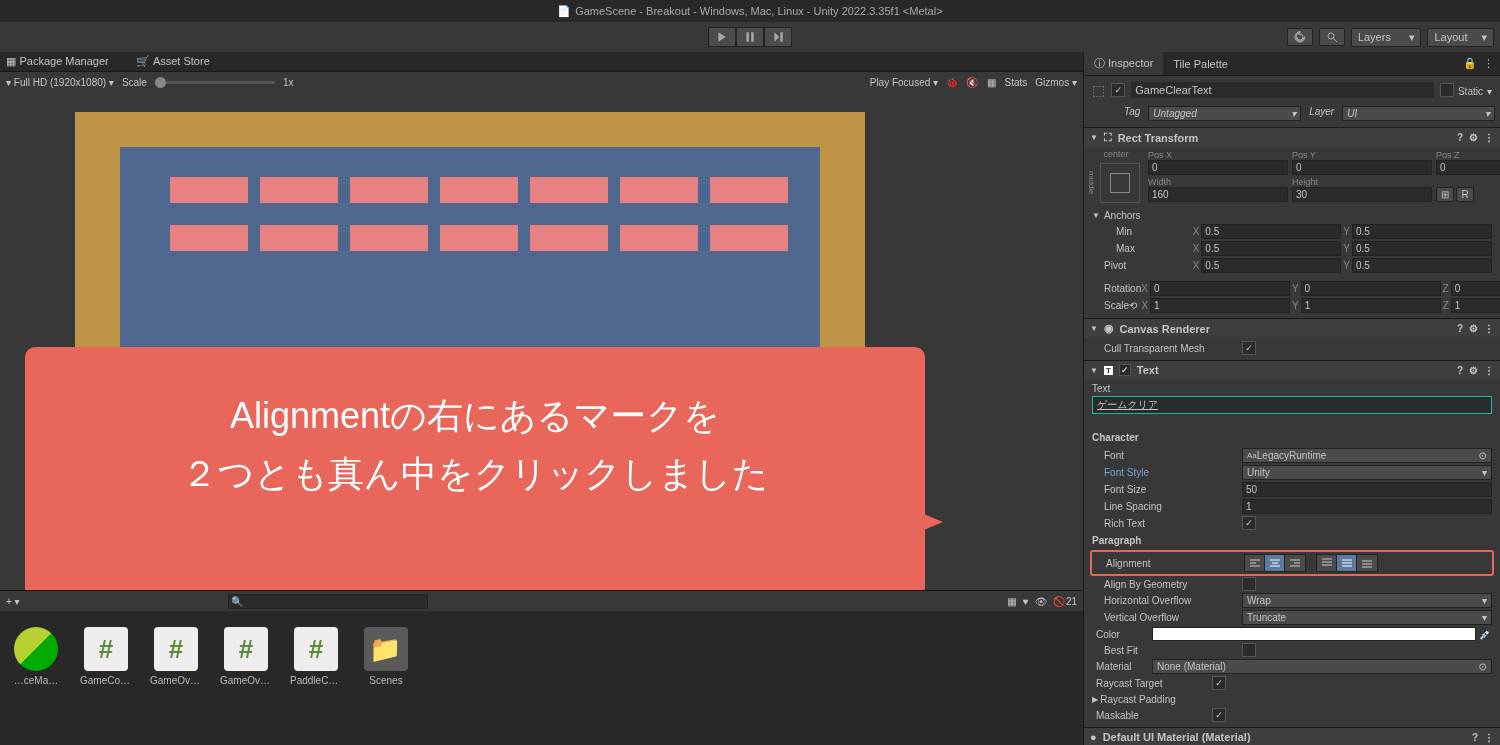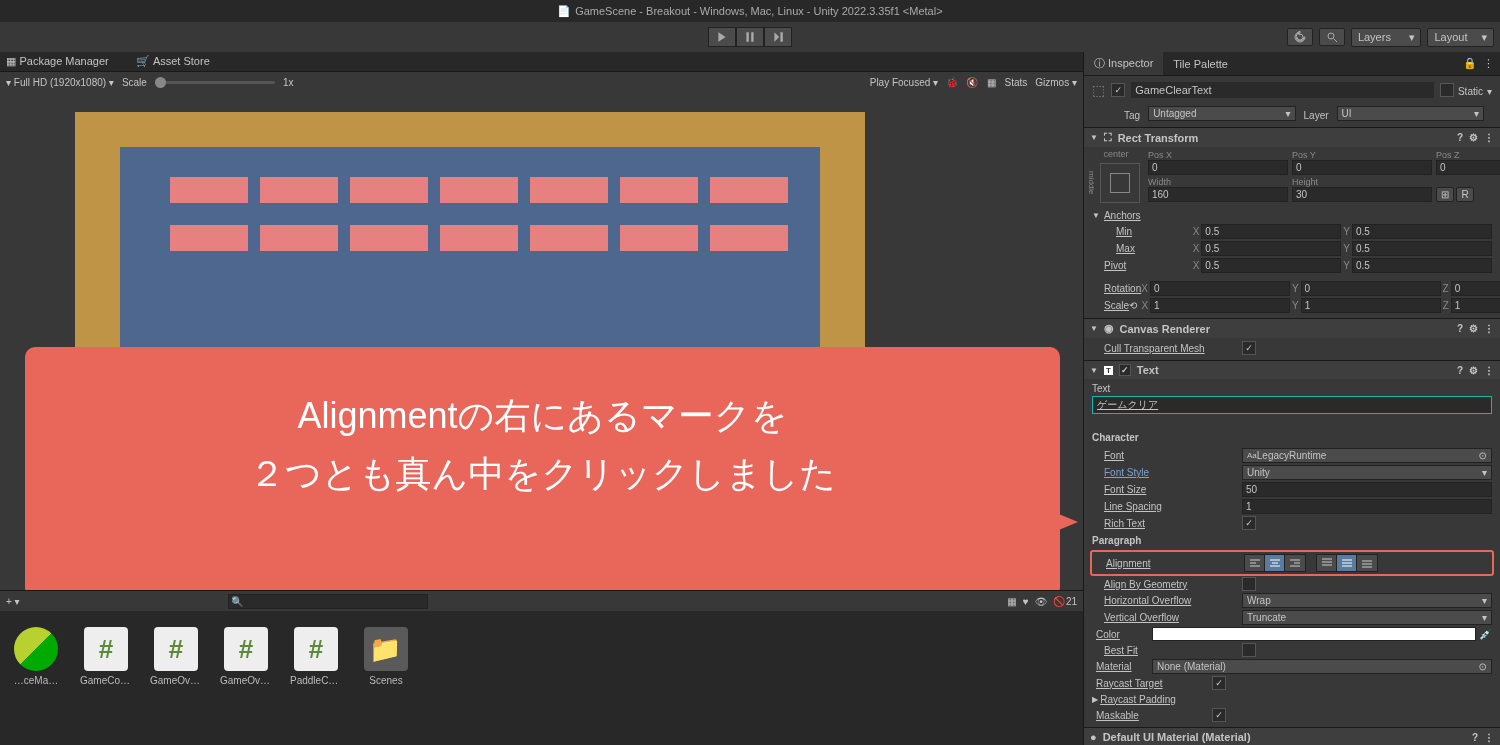--- a/index.html
+++ b/index.html
@@ -16,47 +16,47 @@
 .scene-tabs { height: 20px; background: #282828; display: flex; align-items: center; padding: 0 6px; gap: 28px; border-bottom: 1px solid #191919; }
 .scene-controls { height: 20px; background: #383838; display: flex; align-items: center; padding: 0 6px; gap: 8px; font-size: 10px; }
 .scene-controls .right { margin-left: auto; display: flex; gap: 8px; align-items: center; }
 .scene-view { flex: 1; background: #383838; position: relative; overflow: hidden; }
 .game-preview { position: absolute; left: 75px; top: 20px; width: 790px; height: 445px; background: #c09446; }
 .game-blue { position: absolute; left: 45px; top: 35px; width: 700px; height: 390px; background: #4d678f; }
 .bricks { position: absolute; top: 30px; left: 50px; display: flex; flex-direction: column; gap: 22px; }
 .brick-row { display: flex; gap: 12px; }
 .brick { width: 78px; height: 26px; background: #e78080; }
 .paddle { position: absolute; bottom: -5px; left: 305px; width: 85px; height: 22px; background: #fff; }
-.annotation { position: absolute; left: 25px; top: 255px; width: 1035px; height: 250px; background: #e8675a; border-radius: 10px; padding: 40px 50px; color: #fff; font-size: 36px; line-height: 1.6; text-align: center; }
+.annotation { position: absolute; left: 25px; top: 255px; width: 900px; height: 250px; background: #e8675a; border-radius: 10px; padding: 40px 50px; color: #fff; font-size: 36px; line-height: 1.6; text-align: center; }
 .annotation-tail { position: absolute; right: -18px; bottom: 50px; width: 0; height: 0; border-left: 60px solid #e8675a; border-top: 25px solid transparent; border-bottom: 25px solid transparent; }
 .project-area { height: 155px; background: #282828; border-top: 1px solid #191919; }
 .project-bar { height: 20px; background: #383838; display: flex; align-items: center; padding: 0 6px; gap: 8px; font-size: 10px; }
 .project-bar .right { margin-left: auto; display: flex; gap: 6px; align-items: center; }
 .assets { display: flex; gap: 18px; padding: 16px 10px; }
 .asset { display: flex; flex-direction: column; align-items: center; gap: 4px; width: 52px; }
 .asset-icon { width: 44px; height: 44px; background: #eee; border-radius: 4px; display: flex; align-items: center; justify-content: center; font-size: 26px; color: #5a8a3a; font-weight: bold; }
 .asset-icon.folder { background: #5a5a5a; color: #888; }
 .asset-icon.ball { background: linear-gradient(135deg, #b8d030 50%, #0a0 50%); border-radius: 50%; }
 .asset-label { font-size: 10px; color: #bbb; text-align: center; white-space: nowrap; overflow: hidden; text-overflow: ellipsis; width: 52px; }
 .inspector { width: 417px; background: #383838; border-left: 1px solid #191919; display: flex; flex-direction: column; overflow-y: auto; }
 .insp-tabs { height: 24px; background: #282828; display: flex; align-items: center; border-bottom: 1px solid #191919; }
 .insp-tab { padding: 4px 10px; font-size: 11px; }
 .insp-tab.active { background: #383838; }
 .insp-tab-icons { margin-left: auto; display: flex; gap: 6px; padding-right: 6px; }
 .obj-header { padding: 6px 8px; display: flex; align-items: center; gap: 6px; }
 .obj-name { background: #2a2a2a; border: none; color: #c4c4c4; padding: 2px 4px; flex: 1; font-size: 11px; }
-.obj-tags { display: flex; padding: 2px 16px 6px 40px; gap: 8px; align-items: flex-end; font-size: 10px; }
+.obj-tags { display: flex; padding: 2px 5px 6px 40px; gap: 8px; align-items: flex-start; font-size: 10px; font-style: italic; }
 .dropdown { background: #4b4b4b; border: 1px solid #222; padding: 1px 4px; font-size: 10px; display: flex; align-items: center; flex: 1; }
 .component { border-top: 1px solid #191919; }
 .comp-header { background: #3e3e3e; padding: 3px 6px; display: flex; align-items: center; gap: 6px; font-size: 11px; font-weight: bold; }
 .comp-header .foldout { font-size: 8px; }
 .comp-header .right-icons { margin-left: auto; display: flex; gap: 6px; font-size: 10px; }
 .comp-body { padding: 2px 8px 4px 8px; }
 .prop-row { display: flex; align-items: center; padding: 1px 0; font-size: 10px; min-height: 16px; }
-.prop-label { width: 150px; padding-left: 12px; text-decoration: underline; }
+.prop-label { width: 150px; padding-left: 12px; }
 .prop-label.sub { padding-left: 24px; }
 .prop-fields { flex: 1; display: flex; gap: 4px; }
 .field { background: #2a2a2a; border: 1px solid #222; color: #c4c4c4; padding: 0 3px; font-size: 10px; height: 15px; flex: 1; }
 .field-label { color: #888; margin-right: 2px; }
 .xyz { display: flex; gap: 2px; flex: 1; }
 .xyz-item { display: flex; align-items: center; flex: 1; }
 .anchor-preset { width: 40px; height: 40px; border: 1px solid #555; margin: 4px 0 4px 8px; display: flex; align-items: center; justify-content: center; position: relative; }
 .anchor-preset .cross { position: absolute; width: 20px; height: 20px; border: 1px solid #888; }
 .rect-grid { display: flex; }
 .rect-left { display: flex; flex-direction: column; justify-content: center; padding-right: 8px; }

